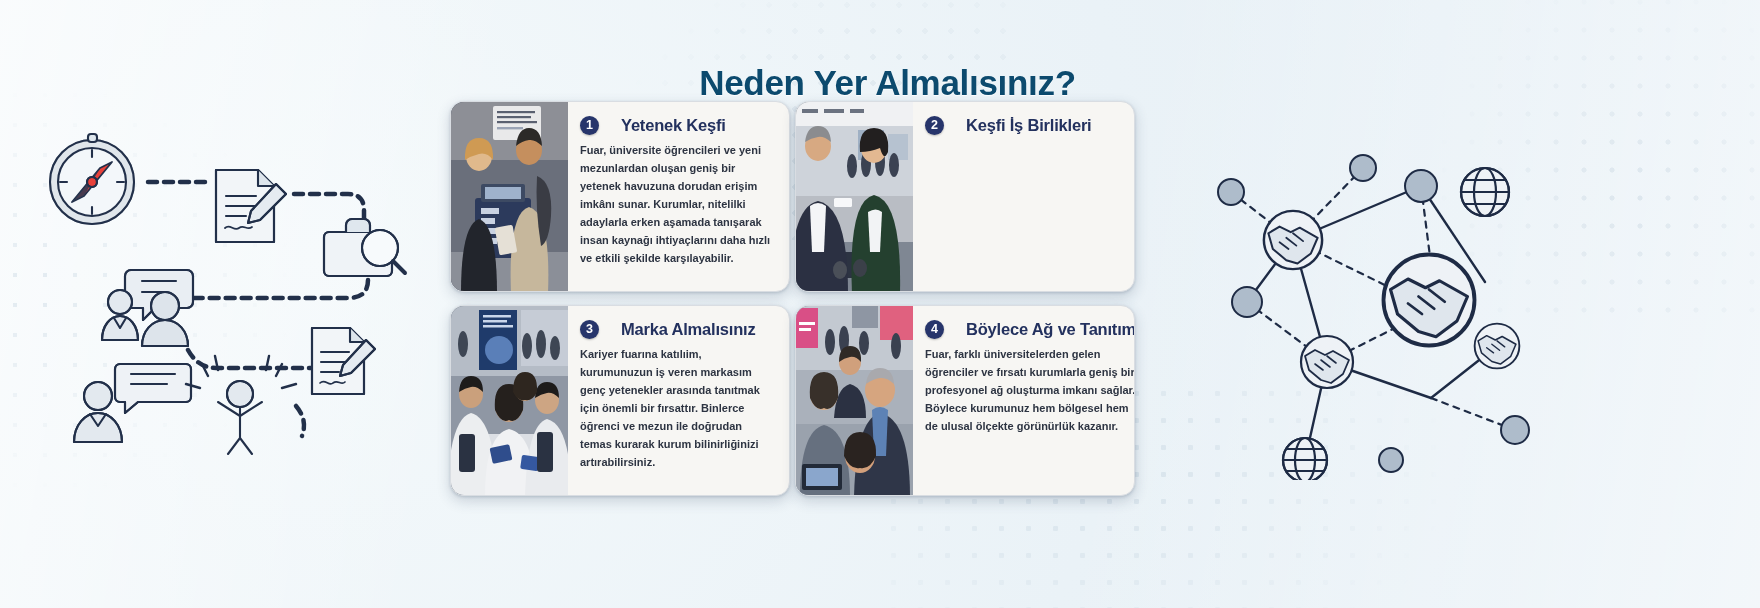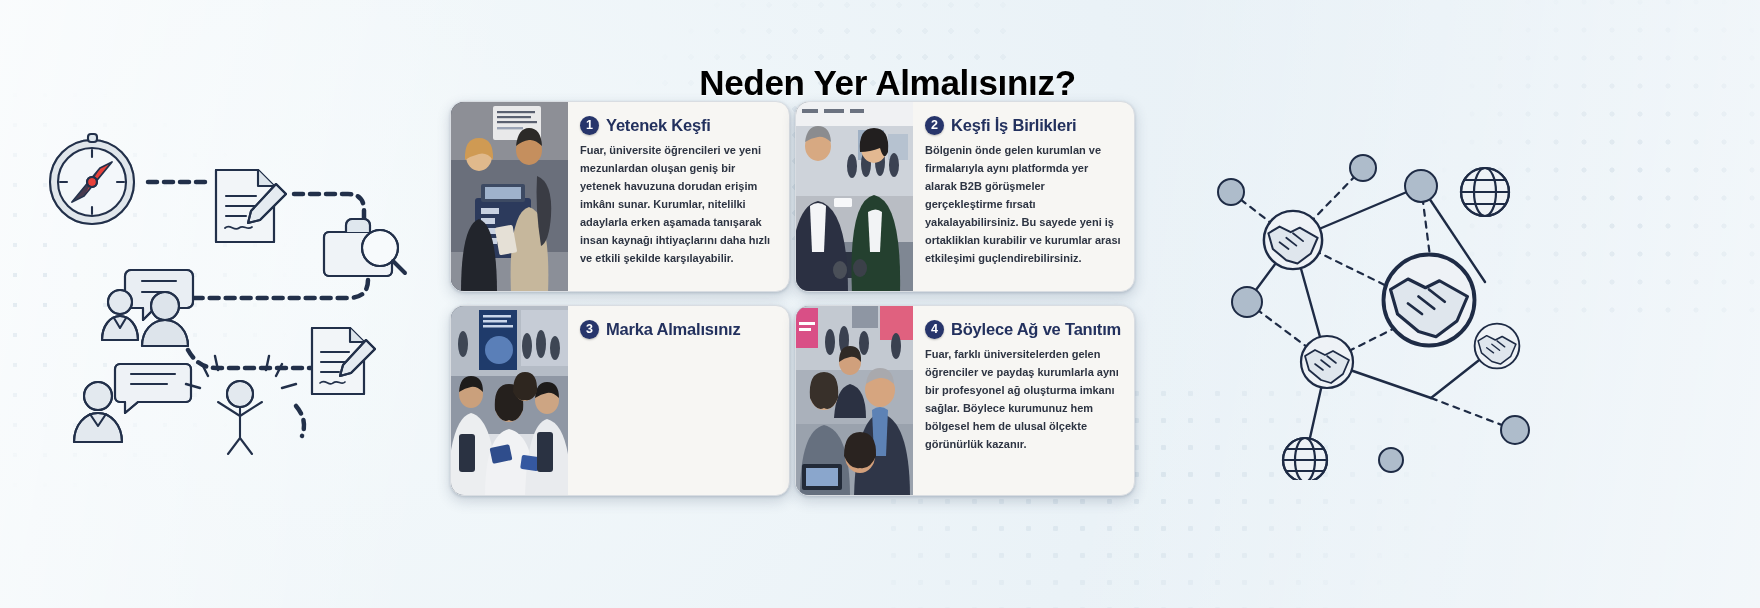--- a/index.html
+++ b/index.html
@@ -37,21 +37,21 @@
   #halftone-right{left:1430px;top:-40px;width:360px;height:360px;
     -webkit-mask-image:radial-gradient(ellipse at 55% 65%,#000 0%,transparent 72%);
     mask-image:radial-gradient(ellipse at 55% 65%,#000 0%,transparent 72%);
     background-image:radial-gradient(#cddae4 2.5px,transparent 2.6px);
     background-size:28px 28px;}
 
   
   #page-title{
     position:absolute;left:15px;right:0;top:40px;text-align:center;
     font-size:35px;font-weight:700;letter-spacing:-.3px;
-    color:#000000;
+    color:#0c4a6e;
     text-shadow:0 1px 0 rgba(255,255,255,.9);
   }
 
   
   #card-grid{position:absolute;left:450px;top:101px;width:685px;height:395px;
     display:grid;grid-template-columns:340px 340px;grid-template-rows:191px 191px;
     gap:13px 5px;}
   .card{
     position:relative;display:flex;border-radius:14px;overflow:hidden;
     background:#f7f6f3;
@@ -62,21 +62,21 @@
     background:#4b5a6e;}
   .card-photo .ph{position:absolute;inset:0;}
   .card-body{flex:1 1 auto;padding:14px 13px 10px 12px;display:flex;flex-direction:column;}
   .card-head{display:flex;align-items:center;gap:7px;margin-bottom:7px;}
   .badge{
     width:19px;height:19px;flex:0 0 19px;border-radius:50%;
     background:#27356b;color:#fff;font-size:12.5px;font-weight:700;
     display:flex;align-items:center;justify-content:center;line-height:1;
     box-shadow:0 1px 2px rgba(0,0,0,.25);
   }
-  .card-title{font-size:16.5px;font-weight:700;color:#23315e;letter-spacing:-.2px;white-space:nowrap;}
+  .card-title{font-size:16.5px;font-weight:700;color:#23315e;letter-spacing:-.2px;white-space:nowrap;margin-left:15px;}
   .card-text{font-size:11px;line-height:1.63;color:#2d3442;font-weight:bold;}
 
   
   #illus-left{position:absolute;left:28px;top:120px;width:380px;height:340px;}
   #illus-right{position:absolute;left:1185px;top:130px;width:360px;height:350px;}
 </style>
 </head>
 <body>
 
 <div id="bg-layer"></div>
@@ -315,21 +315,20 @@
         <rect x="38" y="96" width="18" height="9" rx="1.5" fill="#f7f8fa"></rect>
         <ellipse cx="44" cy="168" rx="7" ry="9" fill="#4a4f58"></ellipse>
         <ellipse cx="64" cy="166" rx="7" ry="9" fill="#3b4049"></ellipse>
       </svg>
     </div>
     <div class="card-body">
       <div class="card-head">
         <span class="badge">2</span>
         <span class="card-title">Keşfi İş Birlikleri</span>
       </div>
-      <div class="card-text">Bölgenin önde gelen kurumlan ve firmalarıyla aynı platformda yer alarak B2B görüşmeler gerçekleştirme fırsatı yakalayabilirsiniz. Bu sayede yeni iş ortakliklan kurabilir ve kurumlar arası etkileşimi guçlendirebilirsiniz.</div>
     </div>
   </div>
 
   <div class="card">
     <div class="card-photo">
       <svg class="ph" viewBox="0 0 117 191" preserveAspectRatio="xMidYMid slice">
         <rect width="117" height="191" fill="#8f97a4"></rect>
         <rect x="0" y="0" width="117" height="70" fill="#b5bcc6"></rect>
         <rect x="28" y="4" width="38" height="60" fill="#1f3b6b"></rect>
         <rect x="32" y="9" width="28" height="2.5" fill="#c9d6ea"></rect>
@@ -359,20 +358,21 @@
         <rect x="70" y="150" width="18" height="14" rx="2" fill="#3558a0" transform="rotate(8 79 157)"></rect>
         <rect x="8" y="128" width="16" height="38" rx="3" fill="#2a3242"></rect>
         <rect x="86" y="126" width="16" height="40" rx="3" fill="#2a3242"></rect>
       </svg>
     </div>
     <div class="card-body">
       <div class="card-head">
         <span class="badge">3</span>
         <span class="card-title">Marka Almalısınız</span>
       </div>
+      <div class="card-text">Kariyer fuarına katılıim, kurumunuzun iş veren markasım genç yetenekler arasında tanıtmak için önemli bir fırsattır. Binlerce öğrenci ve mezun ile doğrudan temas kurarak kurum bilinirliğinizi artırabilirsiniz.</div>
     </div>
   </div>
 
   <div class="card">
     <div class="card-photo">
       <svg class="ph" viewBox="0 0 117 191" preserveAspectRatio="xMidYMid slice">
         <rect width="117" height="191" fill="#aab1bb"></rect>
         <rect x="0" y="0" width="117" height="64" fill="#c3c9d1"></rect>
         <rect x="0" y="2" width="22" height="40" fill="#d94f86"></rect>
         <rect x="3" y="16" width="16" height="3" fill="#fff"></rect>
@@ -400,17 +400,17 @@
         <path d="M48 150 q0-24 16-24 q17 0 16 24 q-6 14-16 12 q-10 2-16-12Z" fill="#2a2320"></path>
         <rect x="6" y="158" width="40" height="26" rx="2" fill="#222a38"></rect>
         <rect x="10" y="162" width="32" height="18" fill="#8aa6cc"></rect>
       </svg>
     </div>
     <div class="card-body">
       <div class="card-head">
         <span class="badge">4</span>
         <span class="card-title">Böylece Ağ ve Tanıtım</span>
       </div>
-      <div class="card-text">Fuar, farklı üniversitelerden gelen öğrenciler ve paydaş kurumlarla aynı bir profesyonel ağ oluşturma imkanı sağlar. Böylece kurumunuz hem bölgesel hem de ulusal ölçekte görünürlük kazanır.</div>
+      <div class="card-text">Fuar, farklı üniversitelerden gelen öğrenciler ve fırsatı kurumlarla geniş bir profesyonel ağ oluşturma imkanı sağlar. Böylece kurumunuz hem bölgesel hem de ulusal ölçekte görünürlük kazanır.</div>
     </div>
   </div>
 
 </div>
 
 </body></html>

